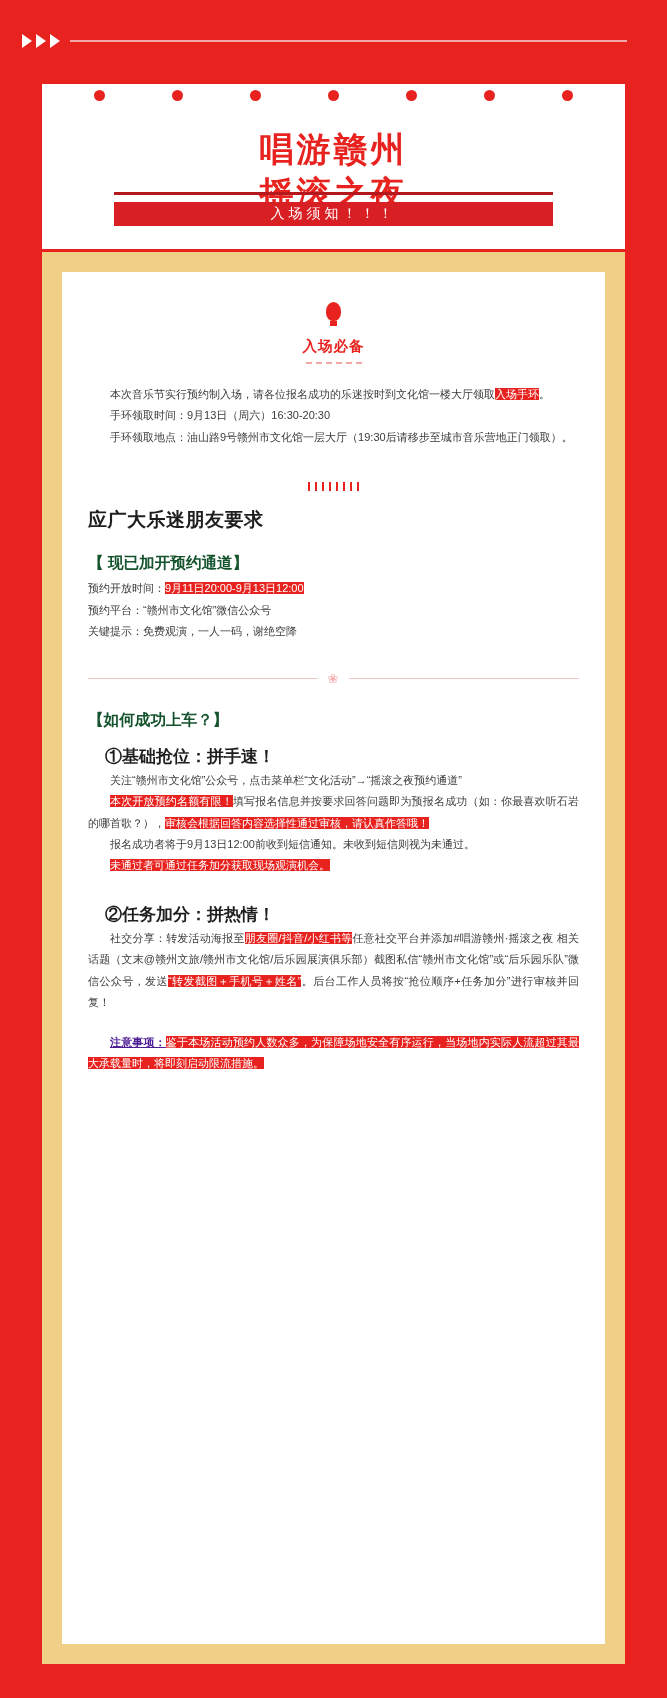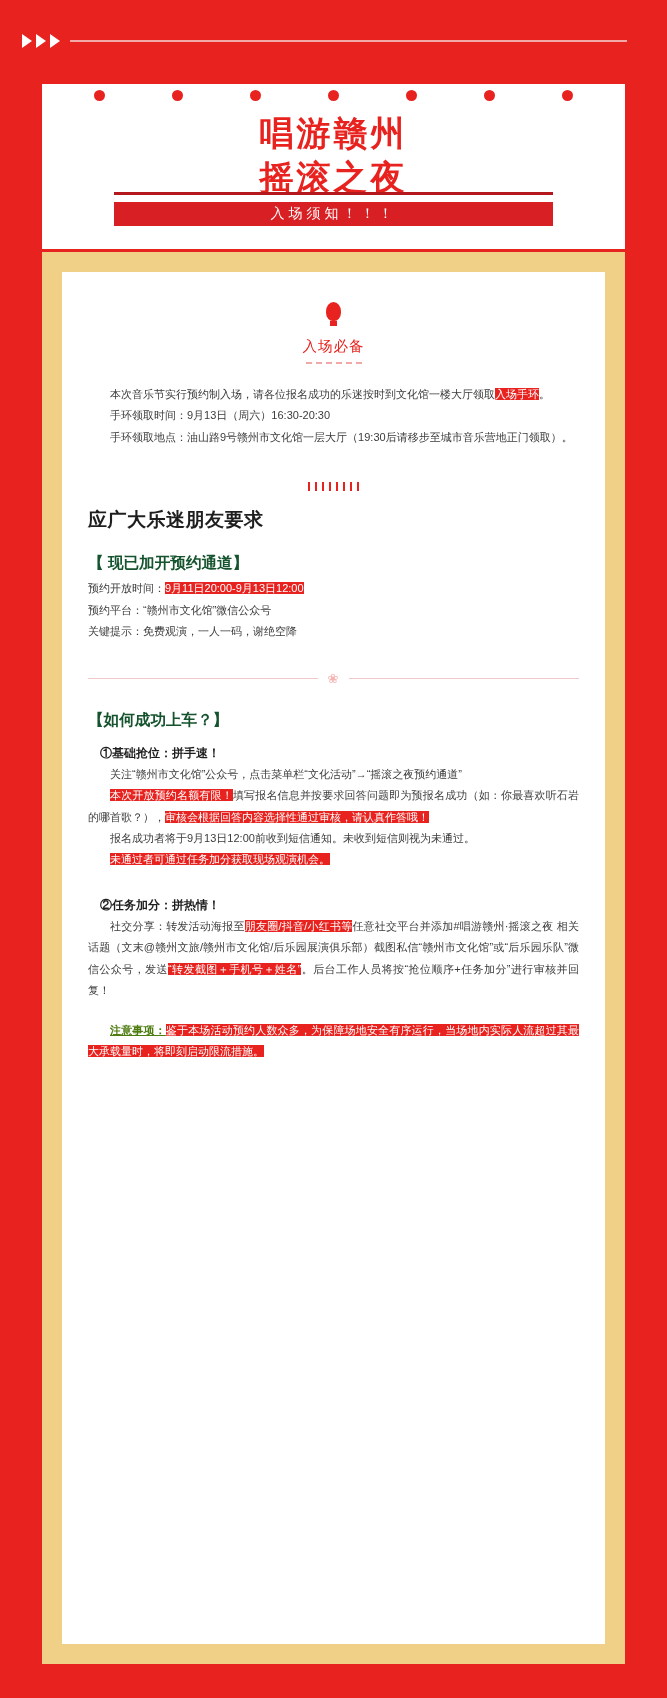--- a/index.html
+++ b/index.html
@@ -54,21 +54,21 @@
     justify-content: space-around;
     padding: 0 18px;
   }
   .header-dots .dot {
     width: 11px; height: 11px;
     border-radius: 50%;
     background: #e8231f;
   }
   .title-main {
     position: absolute;
-    top: 28px; left: 0; width: 100%;
+    top: 44px; left: 0; width: 100%;
     text-align: center;
     color: #e8231f;
     font-size: 34px;
     font-weight: bold;
     letter-spacing: 3px;
     line-height: 1.28;
     font-family: "Liberation Serif", serif;
   }
   .title-rule {
     position: absolute;
@@ -118,21 +118,21 @@
   .bulb:after {
     content: "";
     position: absolute;
     left: 4px; bottom: -5px;
     width: 7px; height: 5px;
     background: #e8231f;
   }
   .sec-label {
     text-align: center;
     color: #e8231f;
-    font-weight: normal;
+    font-weight: bold;
     font-size: 14.5px;
     letter-spacing: 1px;
     margin-top: 12px;
   }
   .sec-dash {
     width: 56px;
     height: 0;
     border-bottom: 2px dashed #f0a9a7;
     margin: 6px auto 0 auto;
   }
@@ -189,30 +189,30 @@
     height: 1px;
     background: #f0c9c8;
   }
   .flower-div .fl-mark {
     color: #f5b3b1;
     font-size: 13px;
     letter-spacing: 1px;
   }
 
   .bullet-title {
-    font-size: 12px;
+    font-size: 17px;
     font-weight: bold;
     color: #1e1e1e;
     margin: 0 0 2px 0;
     text-indent: 1em;
   }
   .gap-s { height: 10px; }
   .gap-m { height: 18px; }
   .gap-l { height: 26px; }
-  .note-label { font-weight: bold; color: #4d7c0f; text-decoration: underline; }
+  .note-label { font-weight: bold; color: #4c1d95; text-decoration: underline; }
 </style>
 </head>
 <body>
 
 <div class="top-bar">
   <div class="arrows">
     <span class="arrow"></span>
       <span class="arrow"></span>
       <span class="arrow"></span>
   </div>

